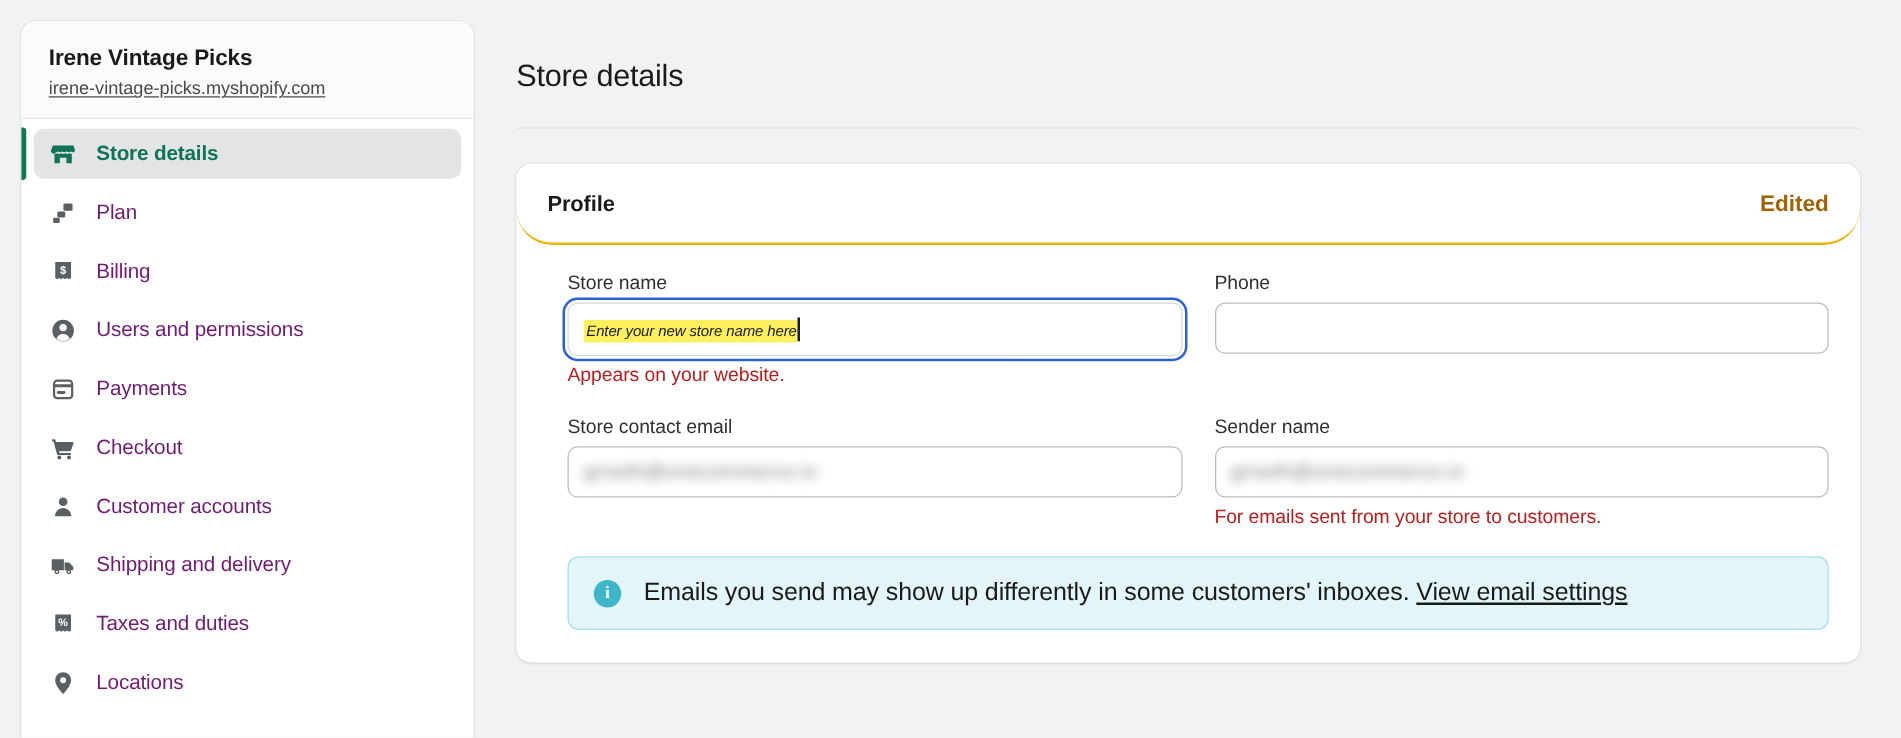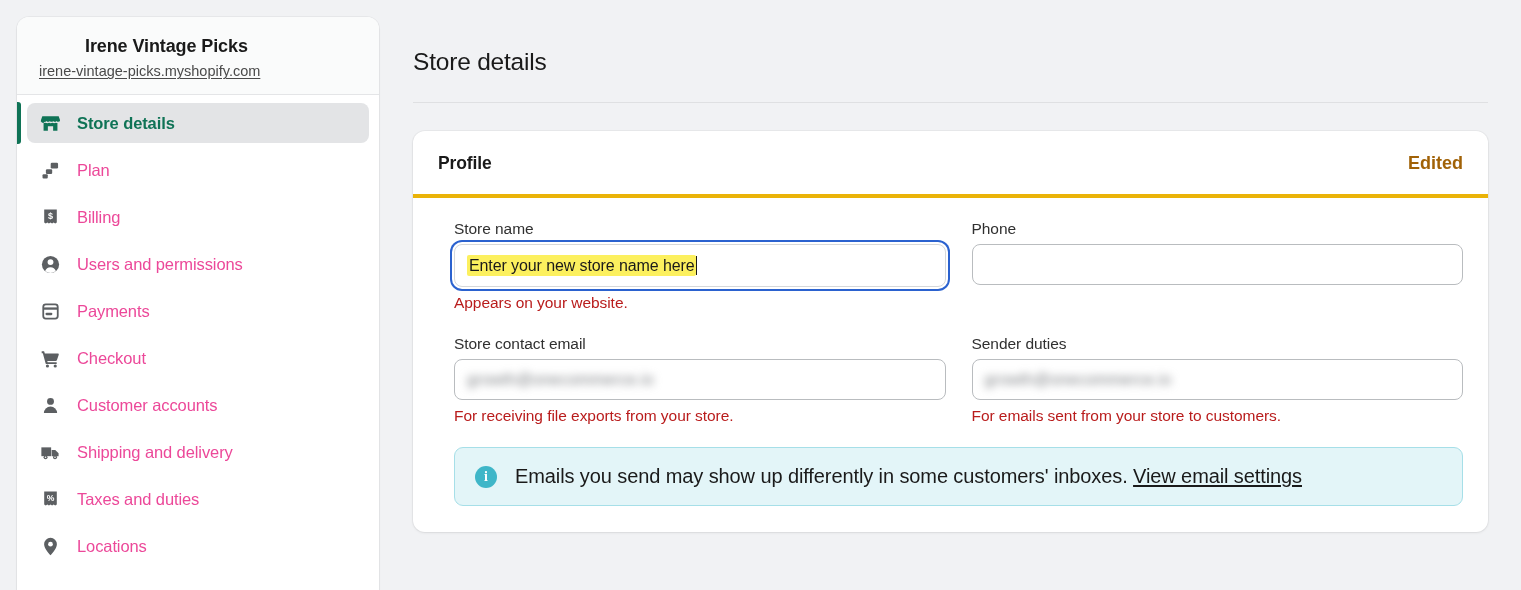--- a/index.html
+++ b/index.html
@@ -27,21 +27,20 @@
     padding: 18px 22px 14px 22px;
     background: #fafbfb;
     border-bottom: 1px solid #e4e5e7;
   }
   .sb-store-name {
     font-size: 18px;
     font-weight: 600;
     color: #1a1a1a;
     letter-spacing: -0.1px;
     line-height: 1.3;
-    margin-left: 46px;
   }
   .sb-domain {
     display: inline-block;
     margin-top: 5px;
     font-size: 14.5px;
     color: #4a4a4a;
     text-decoration: underline;
     text-underline-offset: 2px;
     cursor: pointer;
   }
@@ -52,21 +51,21 @@
     align-items: center;
     gap: 16px;
     height: 40px;
     padding: 0 12px;
     border-radius: 8px;
     margin-bottom: 7px;
     cursor: pointer;
   }
   .sb-item .lbl {
     font-size: 16.5px;
-    color: #ec4899;
+    color: #701a75;
     letter-spacing: -0.1px;
   }
   .sb-item.active { background: #e3e4e6; }
   .sb-item.active .lbl { color: #0f7356; font-weight: 600; }
   .sb-item.active::before {
     content: "";
     position: absolute;
     left: -10px; top: -1px;
     width: 4px; height: 42px;
     background: #0f7356;
@@ -106,21 +105,22 @@
     background: #ffffff;
     border-radius: 12px;
     box-shadow: 0 0 0 1px rgba(0,0,0,0.035), 0 1px 3px rgba(0,0,0,0.07);
     overflow: hidden;
   }
   .card-head {
     display: flex;
     align-items: flex-start;
     justify-content: space-between;
     padding: 22px 25px 20px 25px;
-    border-bottom: 4px solid #eab308;
+    border-bottom: 2px solid #eab308;
+    border-radius: 29px;
   }
   .card-title {
     font-size: 17.5px;
     font-weight: 600;
     color: #1a1a1a;
     letter-spacing: -0.1px;
   }
   .card-status {
     font-size: 18px;
     color: #a16207;
@@ -150,24 +150,25 @@
     align-items: center;
     padding: 0 12px;
     cursor: text;
   }
   .input.focused {
     border: 1px solid #d6d8da;
     box-shadow: 0 0 0 2px #ffffff, 0 0 0 4px #2b62cf;
     height: 43px;
   }
   .input-text {
-    font-size: 16px;
+    font-size: 12px;
     color: #1a1a1a;
     letter-spacing: -0.1px;
     position: relative;
+    font-style: italic;
   }
   .hl {
     background: #fcf05e;
     padding: 2px 1px 2px 2px;
     border-radius: 2px;
     box-decoration-break: clone;
   }
   .caret {
     display: inline-block;
     width: 1.5px;
@@ -381,25 +382,24 @@
         </div>
 
         <div class="row-gap"></div>
 
         <div class="grid2">
           <div class="field">
             <div class="field-label">Store contact email</div>
             <div class="input">
               <span class="blurred">growth@onecommerce.io</span>
             </div>
-            <div class="helper">For receiving file exports from your store.</div>
           </div>
 
           <div class="field">
-            <div class="field-label">Sender duties</div>
+            <div class="field-label">Sender name</div>
             <div class="input">
               <span class="blurred">growth@onecommerce.io</span>
             </div>
             <div class="helper">For emails sent from your store to customers.</div>
           </div>
         </div>
 
         <div class="banner">
           <span class="banner-icon">i</span>
           <span class="banner-text"><span>Emails you send may show up differently in some customers' inboxes.</span> <a class="banner-link">View email settings</a></span>

